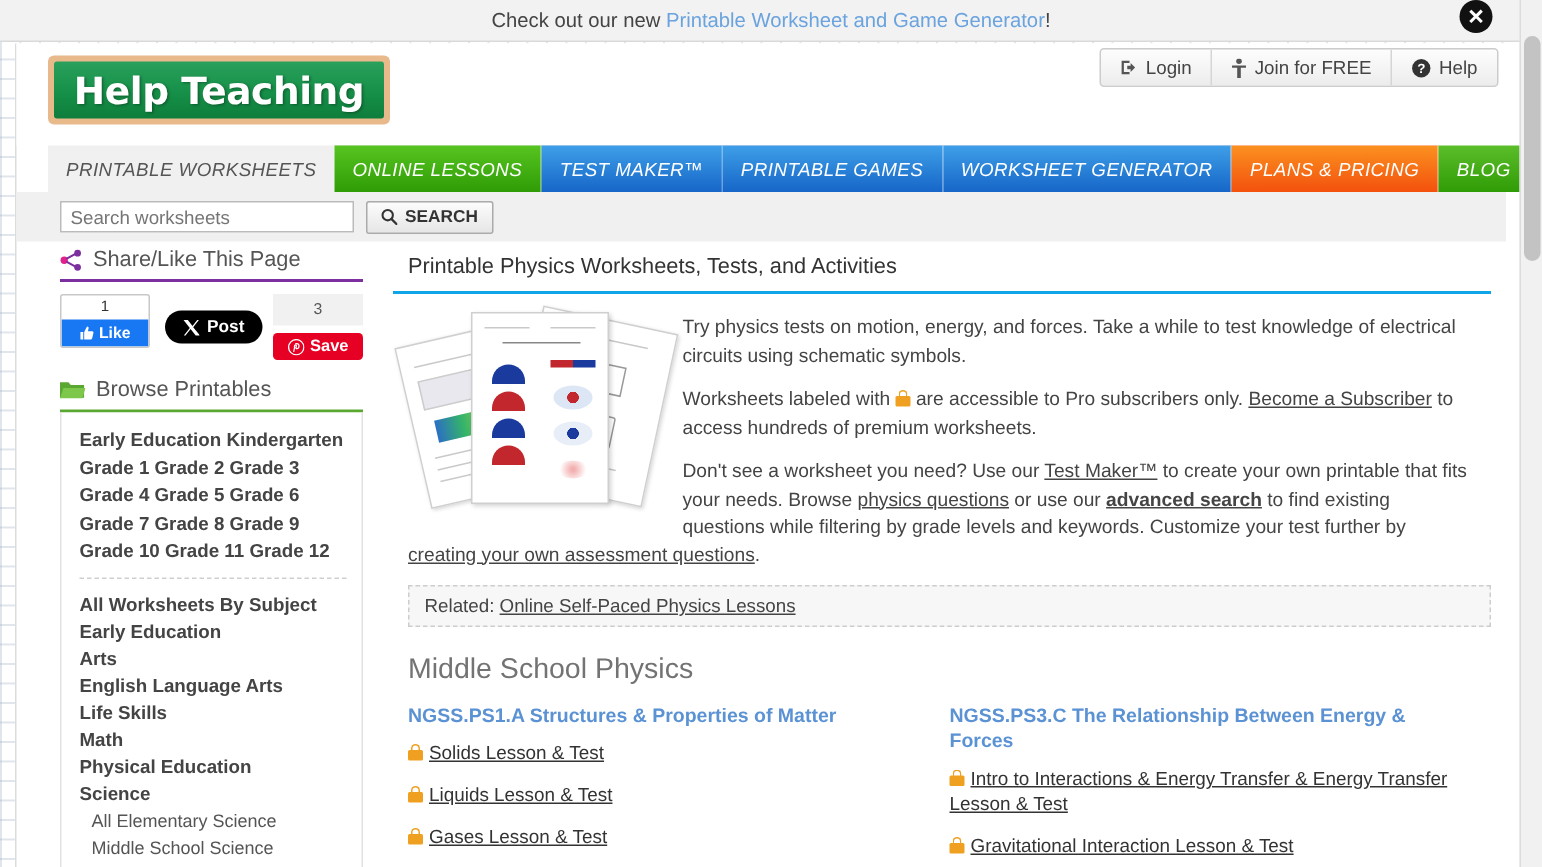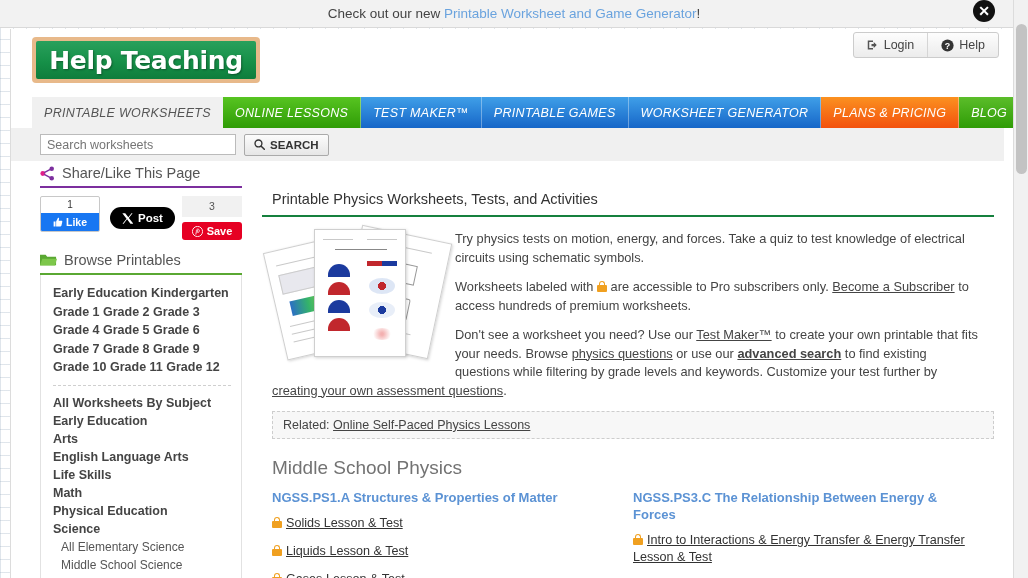--- a/index.html
+++ b/index.html
@@ -217,23 +217,22 @@
   .subject-sub {
     font-size: 12px; color: #555;
     line-height: 18px; padding-left: 8px; cursor: pointer;
   }
 
   
   #main { position: absolute; left: 251px; top: 0; width: 742px; }
   #page-title {
     font-size: 14.5px; color: #333;
     padding: 5px 0 8px 10px;
-    border-bottom: 2px solid #15803d;
+    border-bottom: 2px solid #0ea5e9;
     margin-right: 10px;
-    margin-top: 21px;
   }
 
   #intro { position: relative; padding: 13px 12px 0 10px; margin-right: 10px; }
   #thumb {
     float: left;
     width: 175px; height: 140px;
     margin: -3px 8px 0 0;
     position: relative;
   }
   .sheet {
@@ -327,20 +326,27 @@
       </div>
     </div>
 
     <div id="account-bar">
       <div class="abtn">
         <svg width="12" height="12" viewBox="0 0 16 16">
           <path d="M1 2h7v2H3v8h5v2H1z" fill="#555"></path>
           <path d="M9 4l4 4-4 4v-2.5H6v-3h3z" fill="#555"></path>
         </svg>
         <span>Login</span>
+      </div>
+      <div class="abtn">
+        <svg width="10" height="13" viewBox="0 0 10 14">
+          <circle cx="5" cy="2" r="2" fill="#555"></circle>
+          <path d="M0 5h10v1.6H6.3V14H3.7V6.6H0z" fill="#555"></path>
+        </svg>
+        <span>Join for FREE</span>
       </div>
       <div class="abtn">
         <svg width="13" height="13" viewBox="0 0 16 16">
           <circle cx="8" cy="8" r="7.5" fill="#333"></circle>
           <text x="8" y="12" font-size="11" font-family="Liberation Sans, sans-serif" fill="#fff" text-anchor="middle" font-weight="bold">?</text>
         </svg>
         <span>Help</span>
       </div>
     </div>
   </div>
@@ -475,21 +481,21 @@
             <div class="blk" style="left:13px; top:52px; width:22px; height:13px; background:#c1272d; border-radius:11px 11px 0 0;"></div>
             <div class="blk" style="left:13px; top:70px; width:22px; height:13px; background:#1b3a9e; border-radius:11px 11px 0 0;"></div>
             <div class="blk" style="left:13px; top:88px; width:22px; height:13px; background:#c1272d; border-radius:11px 11px 0 0;"></div>
             <div class="blk" style="left:52px; top:31px; width:30px; height:5px; background:linear-gradient(90deg,#c1272d 50%,#1b3a9e 50%);"></div>
             <div class="blk" style="left:54px; top:48px; width:26px; height:16px; background:radial-gradient(circle at 50% 50%, #c1272d 0 25%, #dde6f5 26% 100%); border-radius:50%;"></div>
             <div class="blk" style="left:54px; top:72px; width:26px; height:16px; background:radial-gradient(circle at 50% 50%, #1b3a9e 0 25%, #e8eef8 26% 100%); border-radius:50%;"></div>
             <div class="blk" style="left:56px; top:98px; width:22px; height:12px; background:radial-gradient(circle, #f3b0b0 10%, #fff 70%); border-radius:50%;"></div>
           </div>
         </div>
 
-        <div class="para">Try physics tests on motion, energy, and forces. Take a quiz to test knowledge of electrical circuits using schematic symbols.</div>
+        <div class="para">Try physics tests on motion, energy, and forces. Take a while to test knowledge of electrical circuits using schematic symbols.</div>
 
         <div class="para">
           <span>Worksheets labeled with </span><span class="lockglyph"><b></b><i></i></span><span> are accessible to Pro subscribers only. </span><a>Become a Subscriber</a><span> to access hundreds of premium worksheets.</span>
         </div>
 
         <div class="para">
           <span>Don't see a worksheet you need? Use our </span><a>Test Maker™</a><span> to create your own printable that fits your needs. Browse </span><a>physics questions</a><span> or use our </span><a class="bold">advanced search</a><span> to find existing questions while filtering by grade levels and keywords. Customize your test further by </span><a>creating your own assessment questions</a><span>.</span>
         </div>
       </div>
 

